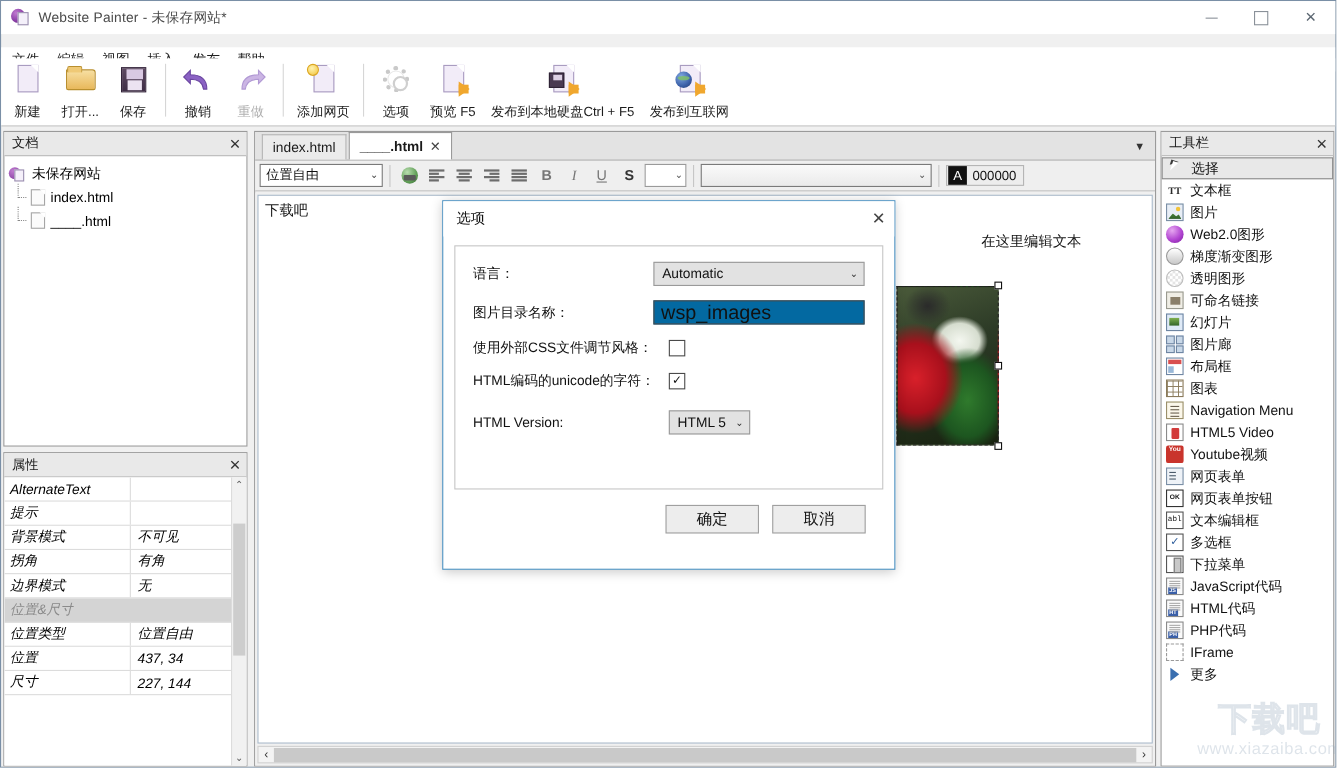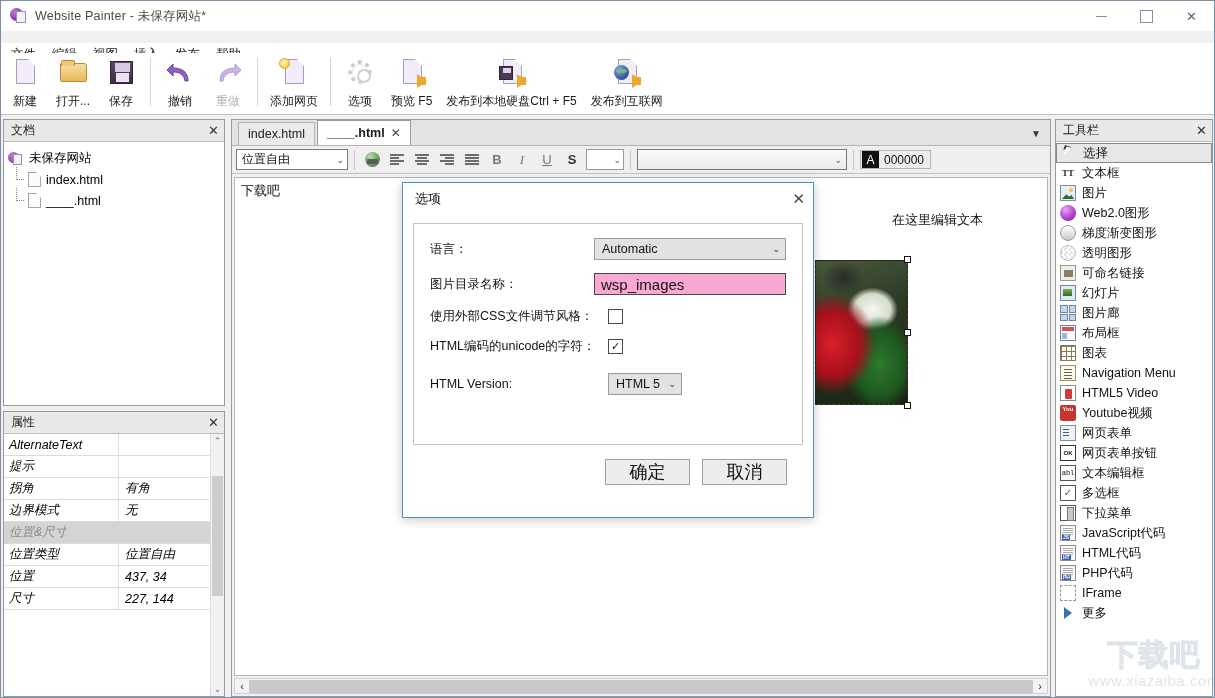--- a/index.html
+++ b/index.html
@@ -383,32 +383,32 @@
   .frow { display: flex; align-items: center; margin-bottom: 13px; }
   .flabel { font-size: 12.5px; color: #111; width: 178px; }
   .fctl { flex: 1; display: flex; align-items: center; }
   .dd {
     height: 22px; border: 1px solid #9a9a9a; background: #e2e2e2;
     display: flex; align-items: center; justify-content: space-between;
     padding: 0 5px 0 7px; font-size: 12.5px; color: #111;
   }
   .dd .cv { font-size: 9px; color: #333; }
   .txt {
-    height: 22px; border: 1px solid #4a4a4a; background: #f9a8d4;
-    display: flex; align-items: center; padding: 0 6px; font-size: 15px; color: #111;
+    height: 22px; border: 1px solid #4a4a4a; background: #0369a1;
+    display: flex; align-items: center; padding: 0 6px; font-size: 18px; color: #111;
   }
   .cbx {
     width: 15px; height: 15px; border: 1px solid #4a4a4a; background: #fff;
     display: flex; align-items: center; justify-content: center;
     font-size: 11px; color: #111; line-height: 1;
   }
   .dlg-foot { display: flex; justify-content: flex-end; gap: 12px; padding: 14px 16px 0 0; }
   .dbtn {
     width: 85px; height: 26px; border: 1px solid #a0a0a0; background: #ededed;
-    display: flex; align-items: center; justify-content: center; font-size: 18px; color: #111;
+    display: flex; align-items: center; justify-content: center; font-size: 14px; color: #111;
   }
 
   
   .watermark {
     position: absolute; right: 4px; bottom: 2px; width: 112px; height: 62px;
     opacity: .30; pointer-events: none;
     display:flex; flex-direction:column; align-items:center; justify-content:center;
   }
   .wm-main {
     font-size: 30px; font-weight: bold; color: transparent;
@@ -567,20 +567,24 @@
       <div class="prop-list">
         <div class="prow">
           <span class="pk">AlternateText</span>
           <span class="pv"></span>
         </div>
         <div class="prow">
           <span class="pk">提示</span>
           <span class="pv"></span>
         </div>
         <div class="prow">
+          <span class="pk">背景模式</span>
+          <span class="pv">不可见</span>
+        </div>
+        <div class="prow">
           <span class="pk">拐角</span>
           <span class="pv">有角</span>
         </div>
         <div class="prow">
           <span class="pk">边界模式</span>
           <span class="pv">无</span>
         </div>
         <div class="prow group">
           <span class="pk">位置&amp;尺寸</span>
         </div>

